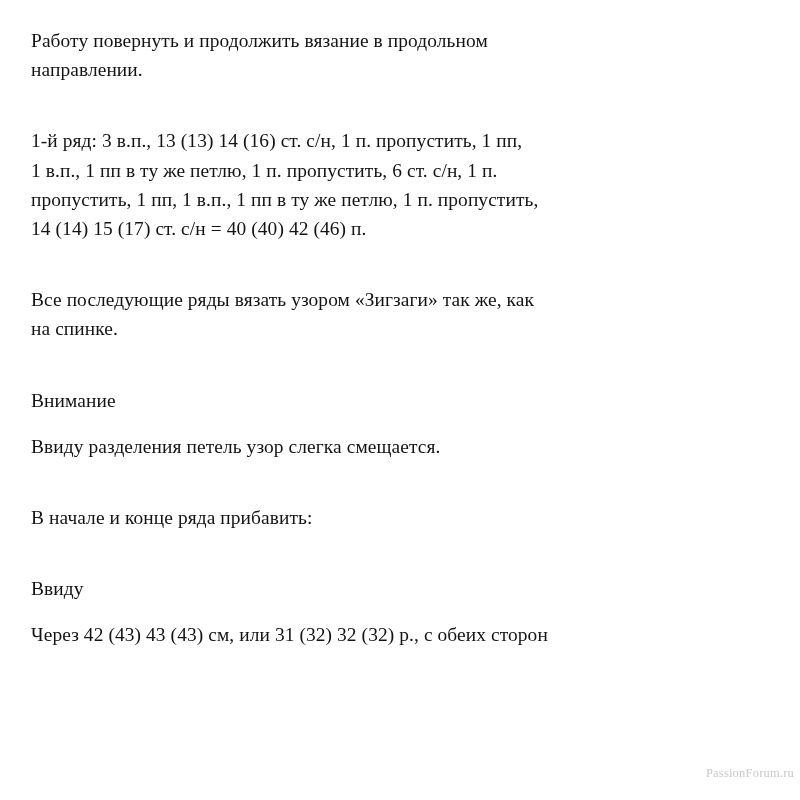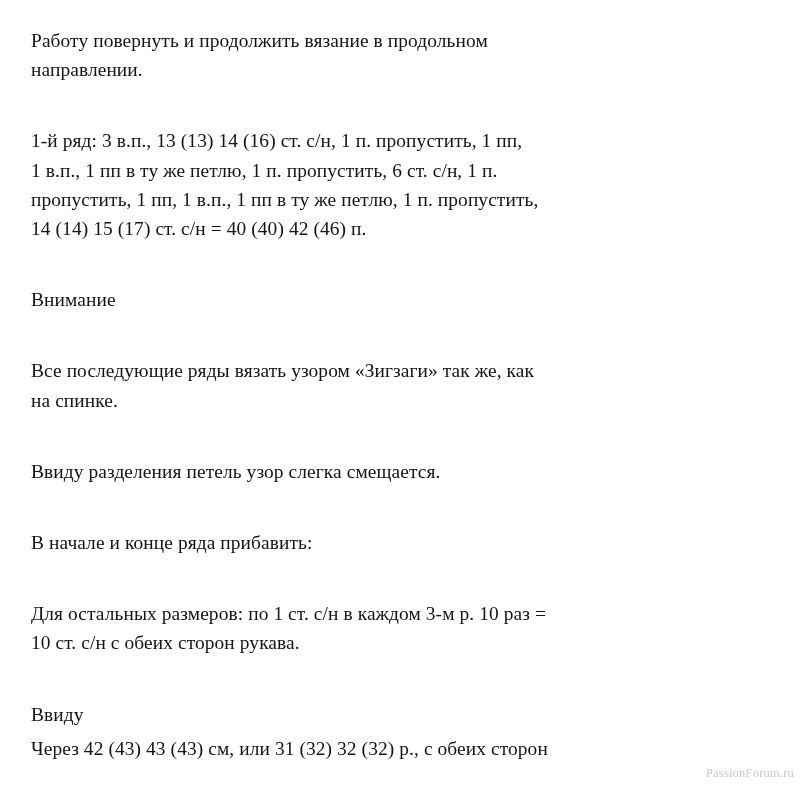--- a/index.html
+++ b/index.html
@@ -40,21 +40,21 @@
     white-space: pre-line;
   }
 
   
   .para + .para {
     margin-top: 42px;
   }
 
   
   .para.tight + .para.tight {
-    margin-top: 5px;
+    margin-top: 17px;
   }
 
   .watermark {
     position: absolute;
     right: 6px;
     bottom: 20px;
     font-family: "Liberation Serif", "DejaVu Serif", serif;
     font-size: 12.5px;
     line-height: 14px;
     color: #c9c9c9;
@@ -70,32 +70,30 @@
   <div class="doc-body">
 
     <p class="para">Работу повернуть и продолжить вязание в продольном
 направлении.</p>
 
     <p class="para">1-й ряд: 3 в.п., 13 (13) 14 (16) ст. с/н, 1 п. пропустить, 1 пп,
 1 в.п., 1 пп в ту же петлю, 1 п. пропустить, 6 ст. с/н, 1 п.
 пропустить, 1 пп, 1 в.п., 1 пп в ту же петлю, 1 п. пропустить,
 14 (14) 15 (17) ст. с/н = 40 (40) 42 (46) п.</p>
 
-    <p class="para tight">Внимание</p>
-
     <p class="para">Все последующие ряды вязать узором «Зигзаги» так же, как
 на спинке.</p>
+
+    <p class="para tight">Внимание</p>
 
     <p class="para tight">Ввиду разделения петель узор слегка смещается.</p>
 
     <p class="para">В начале и конце ряда прибавить:</p>
 
 
-    <p class="para">Для остальных размеров: по 1 ст. с/н в каждом 3-м р. 10 раз =
-10 ст. с/н с обеих сторон рукава.</p>
 
     <p class="para tight">Ввиду</p>
 
     <p class="para tight">Через 42 (43) 43 (43) см, или 31 (32) 32 (32) р., с обеих сторон</p>
 
   </div>
 </div>
 
 <div class="watermark">PassionForum.ru</div>
 

